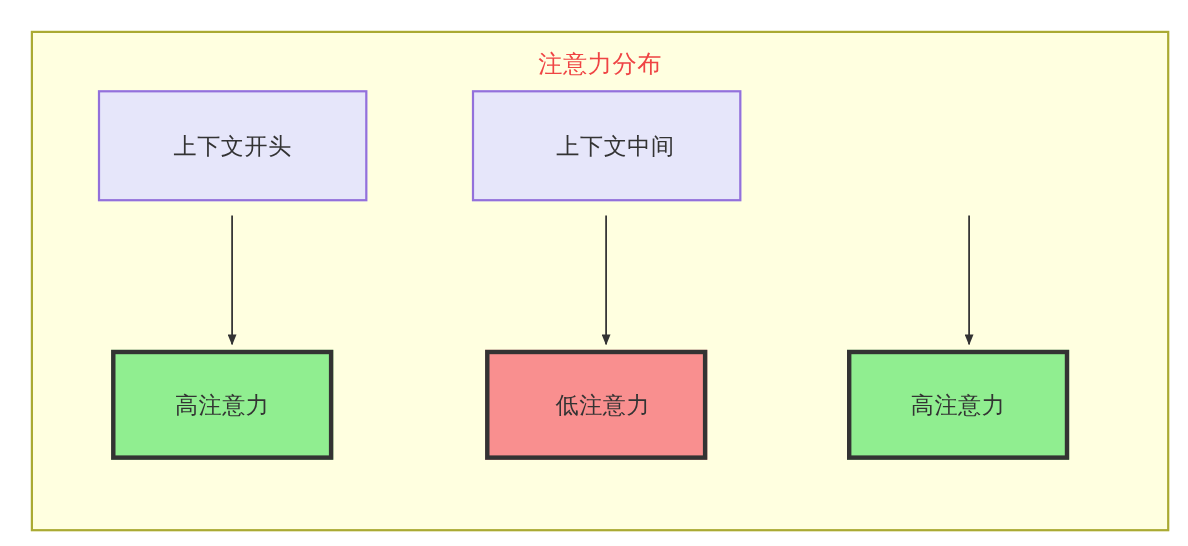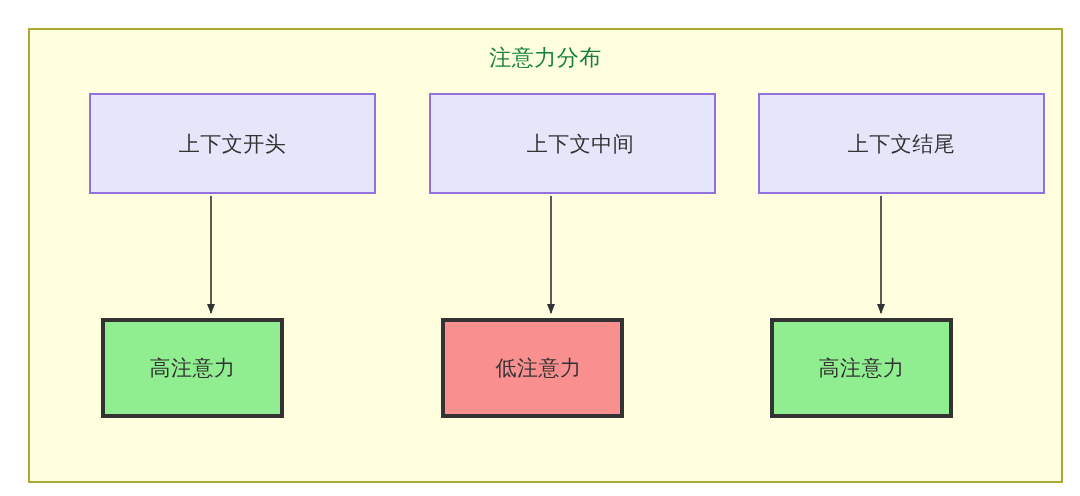--- a/index.html
+++ b/index.html
@@ -34,21 +34,21 @@
   }
 
   .subgraph-title {
     position: absolute;
     left: 0;
     top: 14px;
     width: 100%;
     text-align: center;
     font-size: 22px;
     line-height: 28px;
-    color: #15803d;
+    color: #ef4444;
     letter-spacing: 0.5px;
     white-space: nowrap;
   }
 
   
   #edges {
     position: absolute;
     left: 0;
     top: 0;
     width: 1080px;
@@ -86,22 +86,22 @@
 
   
   .col-1 { left: 89px;  }
   .col-2 { left: 429px; padding-left: 16px; }
   .col-3 { left: 758px; }
 
   .col-1b { left: 101px; }
   .col-2b { left: 441px; }
   .col-3b { left: 770px; }
 
-  .row-top { top: 93px; width: 287px; height: 101px; }
-  .row-bot { top: 318px; width: 183px; height: 100px; }
+  .row-top { top: 82px; width: 245px; height: 101px; }
+  .row-bot { top: 318px; width: 202px; height: 100px; }
 </style>
 </head>
 <body>
 
 <div id="canvas">
 
   <div class="subgraph">
     <div class="subgraph-title">注意力分布</div>
   </div>
 
@@ -120,23 +120,20 @@
   </svg>
 
   <div class="node node-context row-top col-1">
     <span>上下文开头</span>
   </div>
 
   <div class="node node-context row-top col-2">
     <span>上下文中间</span>
   </div>
 
-  <div class="node node-context row-top col-3">
-    <span>上下文结尾</span>
-  </div>
 
   <div class="node node-attn fill-green row-bot col-1b">
     <span>高注意力</span>
   </div>
 
   <div class="node node-attn fill-red row-bot col-2b">
     <span>低注意力</span>
   </div>
 
   <div class="node node-attn fill-green row-bot col-3b">

